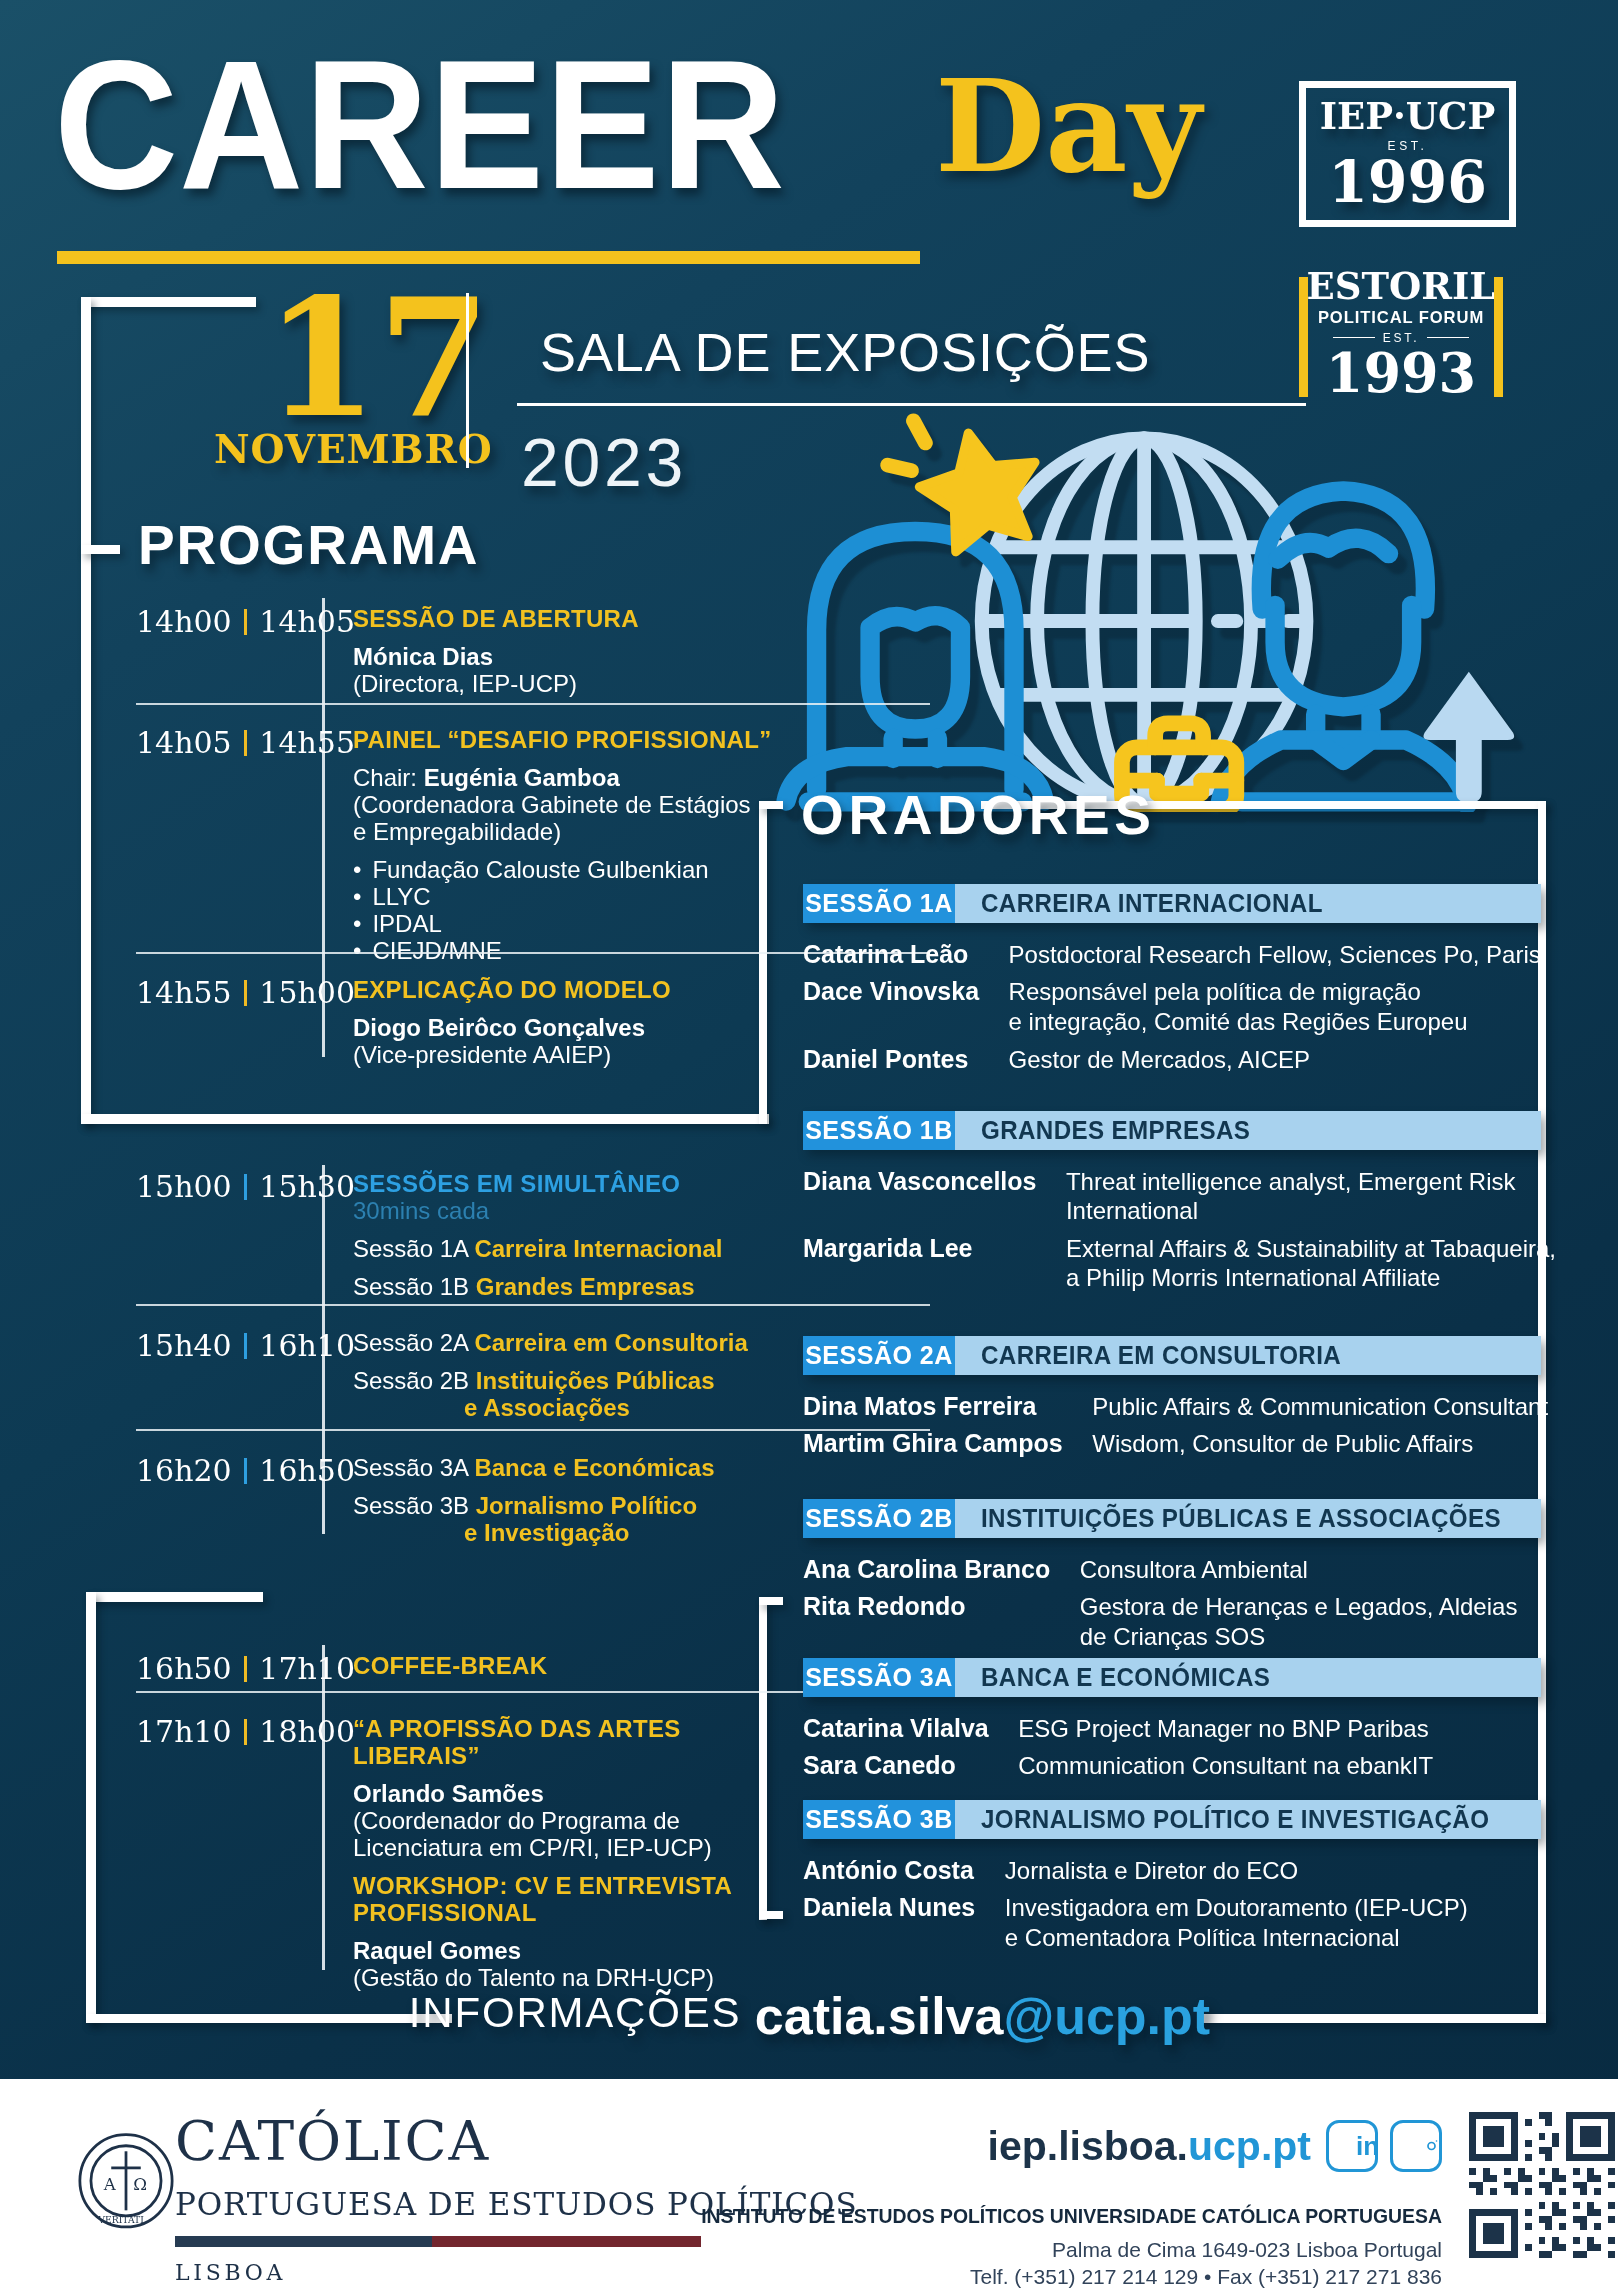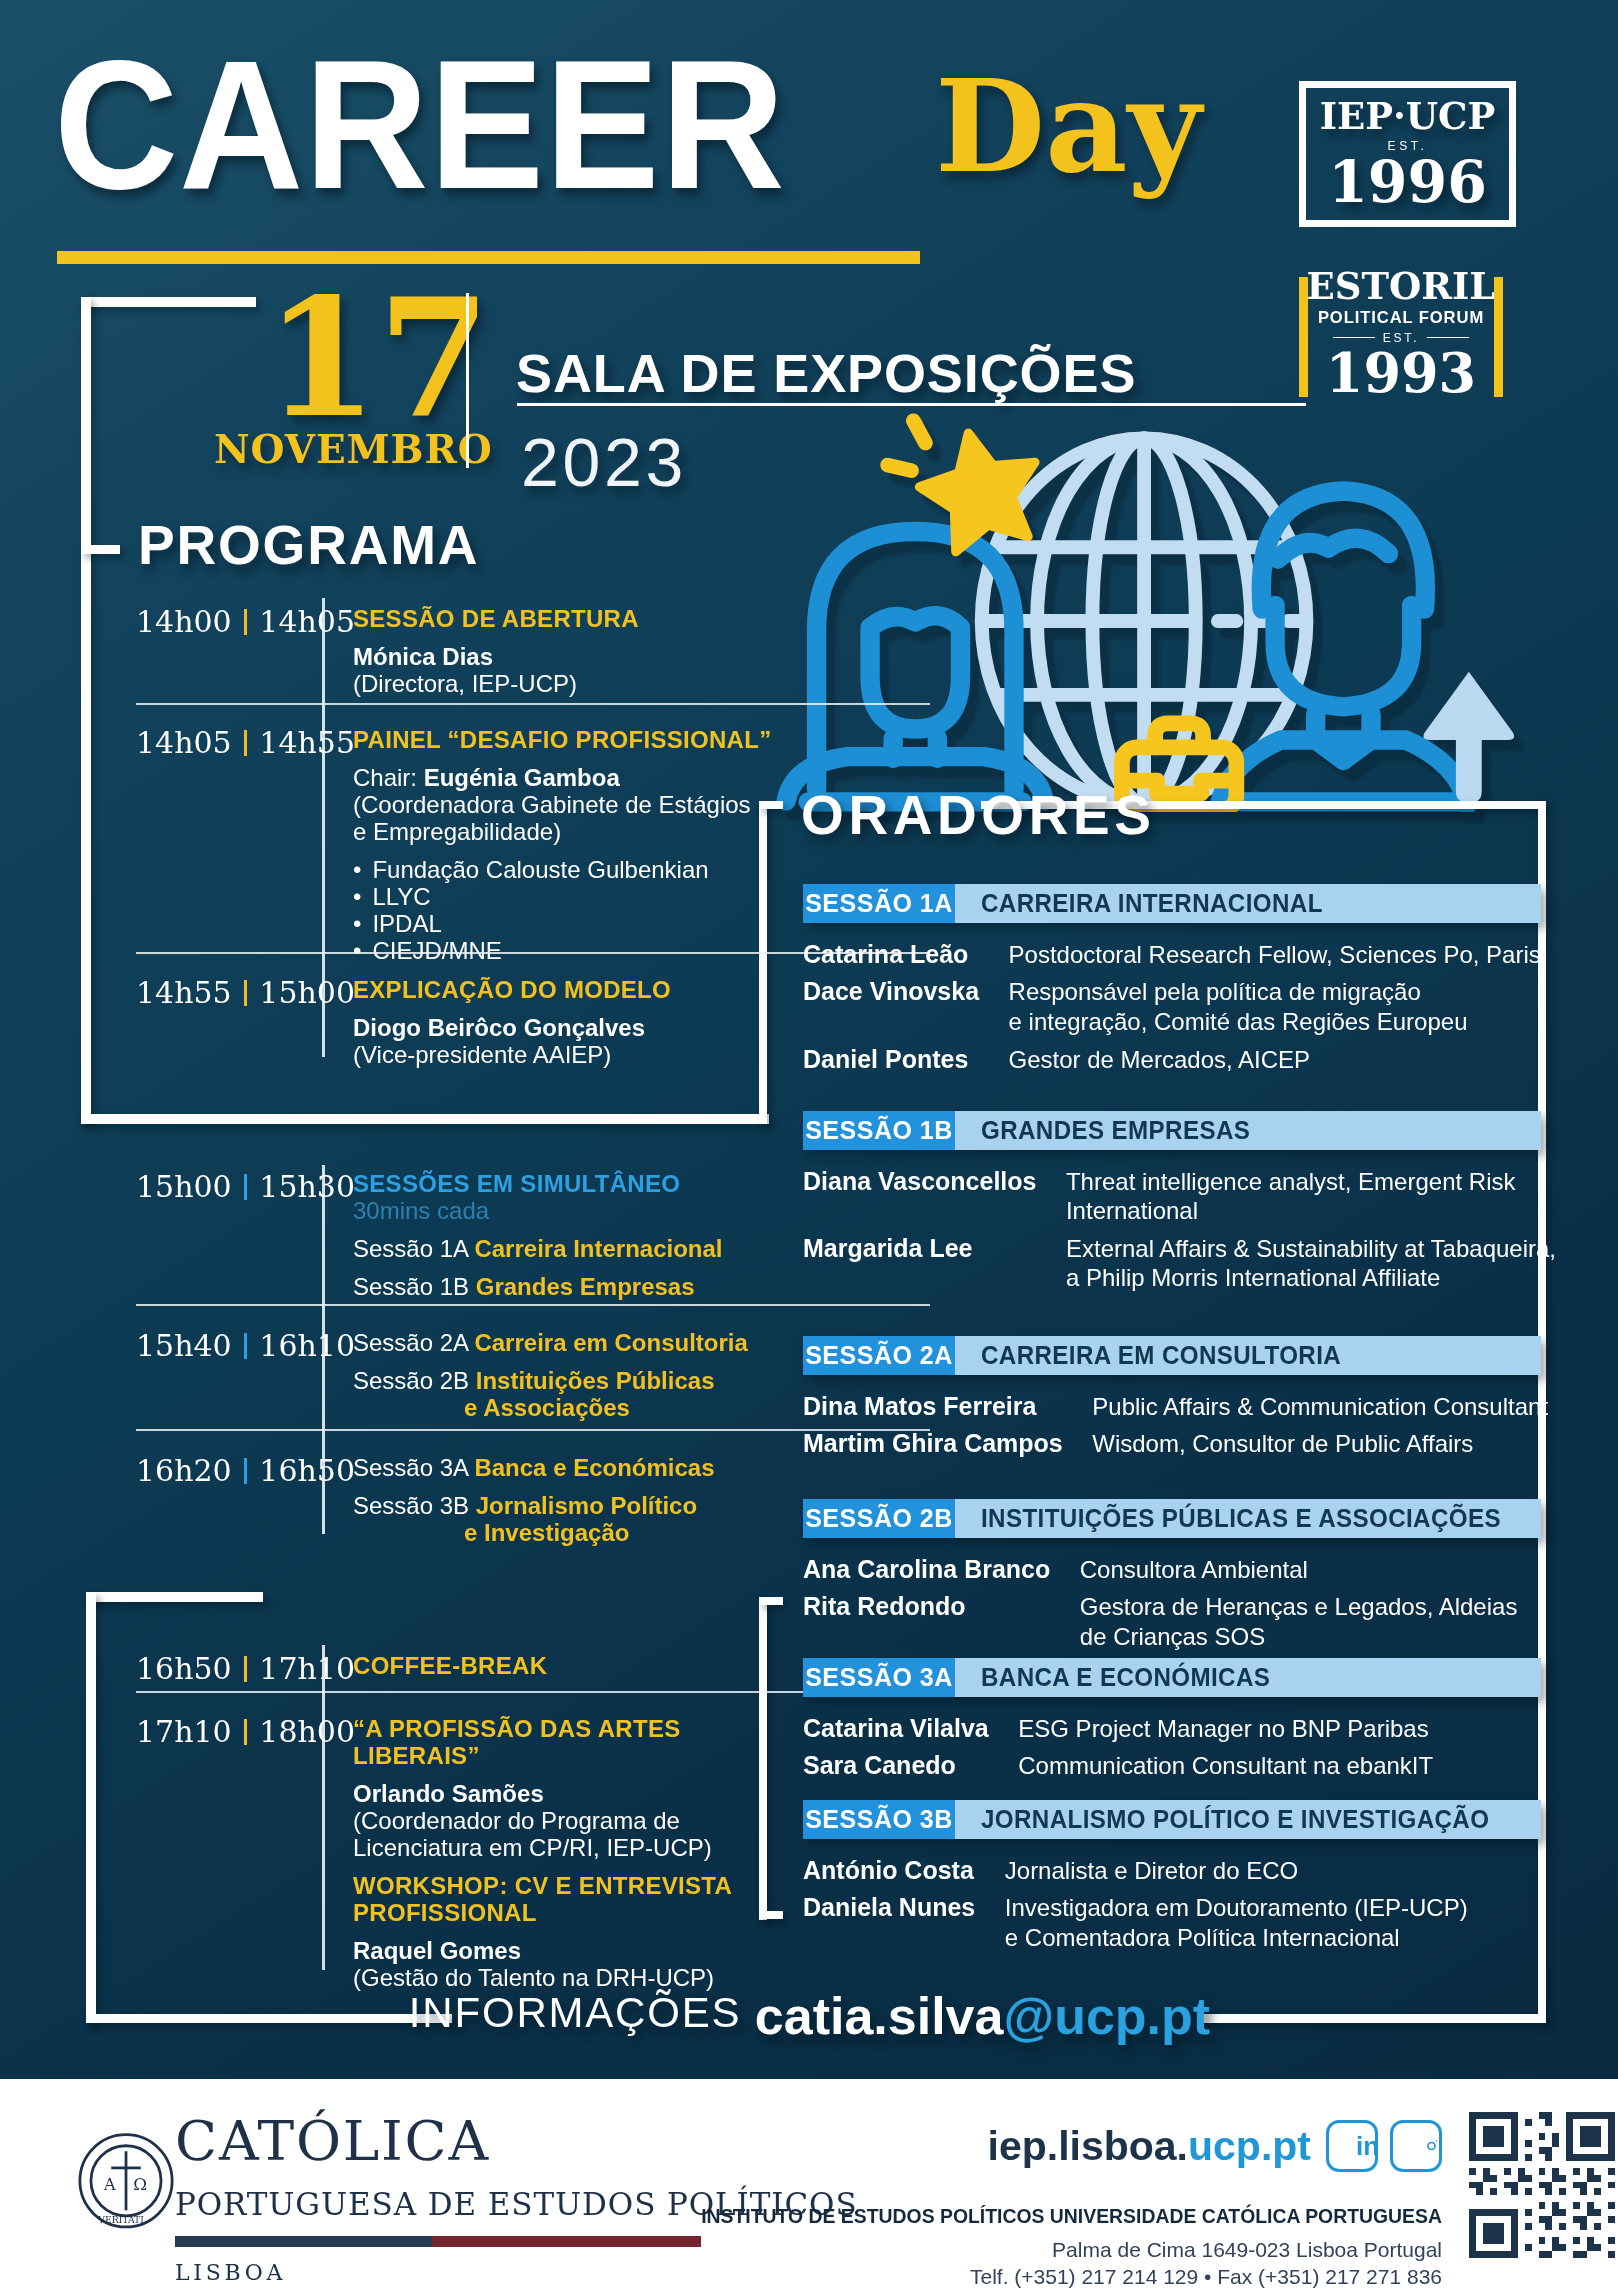--- a/index.html
+++ b/index.html
@@ -24,21 +24,21 @@
   .forum-name{font-family:"DejaVu Serif",serif;font-weight:700;font-size:37px;line-height:1;}
   .forum-sub{font-size:16.6px;font-weight:700;letter-spacing:0.9px;margin-top:2.8px;}
   .forum-est{display:flex;align-items:center;gap:7.4px;font-size:12px;letter-spacing:2.8px;margin-top:2.8px;}
   .forum-est i{display:block;width:42px;height:1.8px;background:#fff;}
   .forum-year{font-family:"DejaVu Serif",serif;font-weight:700;font-size:54px;line-height:1;margin-top:1.8px;}
   .day-number{left:265px;top:277px;width:111px;text-align:center;color:#f4c21d;
     font-family:"DejaVu Serif",serif;font-weight:700;font-size:162px;line-height:1;}
   .month{left:214px;top:426px;width:212px;text-align:center;color:#f4c21d;
     font-family:"DejaVu Serif",serif;font-weight:700;font-size:39px;letter-spacing:0.9px;}
   .hdr-divider{left:466px;top:293px;width:2.8px;height:175px;background:#fff;}
-  .venue{left:516px;top:321px;color:#fff;font-weight:700;font-size:54px;letter-spacing:0.9px;margin-top:21px;}
+  .venue{left:540px;top:321px;color:#fff;font-weight:400;font-size:54px;letter-spacing:0.9px;}
   .venue-underline{left:517px;top:403px;width:789px;height:2.8px;background:#fff;}
   .year{left:521px;top:423px;color:#eef4f8;font-size:68px;letter-spacing:3.7px;font-weight:400;}
   
   
   .prog-heading{left:138px;top:513px;color:#fff;font-weight:800;font-size:55px;letter-spacing:1.8px;}
   .prow{left:0;top:0;width:1619px;}
   .ptime{position:absolute;left:136px;top:0;display:flex;align-items:center;gap:12px;color:#fff;
     font-family:"DejaVu Serif",serif;font-size:30px;line-height:33px;}
   .tbar{width:3.7px;height:26px;}
   .tbar.yellow{background:#f0bb24;}

